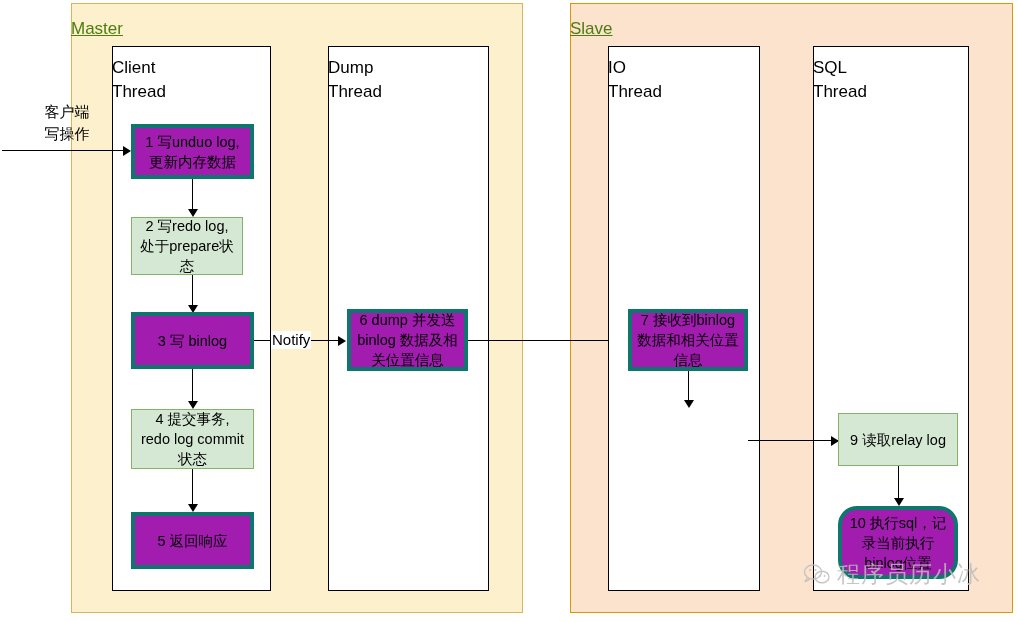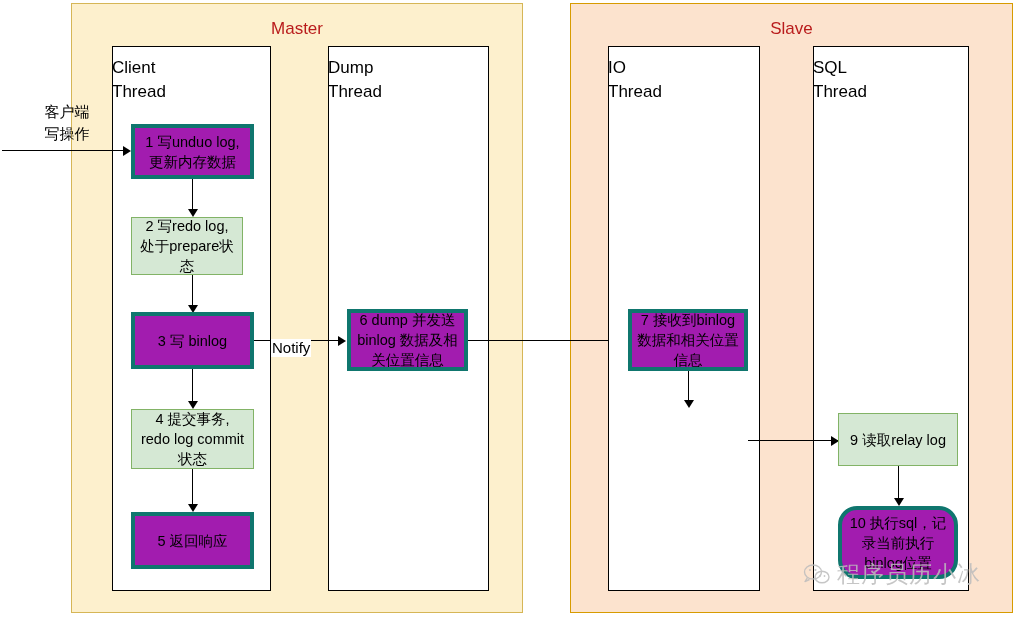--- a/index.html
+++ b/index.html
@@ -16,24 +16,25 @@
     font-family: "Liberation Sans", "DejaVu Sans", sans-serif;
     overflow: hidden;
   }
   .group-box {
     position: absolute;
     box-sizing: border-box;
     border: 1px solid #d6b656;
   }
   .group-title {
     position: absolute;
-    text-align: center;
+    text-align: left;
     font-size: 17px;
-    color: #b91c1c;
+    color: #4d7c0f;
     white-space: nowrap;
+    text-decoration: underline;
   }
   .thread-panel {
     position: absolute;
     box-sizing: border-box;
     background: #ffffff;
     border: 1px solid #000000;
   }
   .thread-title {
     position: absolute;
     text-align: left;
@@ -172,21 +173,21 @@
   <div class="step-box step-green" style="left:131px; top:409px; width:123px; height:60px;">4 提交事务,
 redo log commit
 状态</div>
 
   <div class="conn-line conn-v" style="left:192px; top:469px; height:41px;"></div>
   <div class="arrow-down" style="left:188px; top:504px;"></div>
 
   <div class="step-box step-blue" style="left:131px; top:512px; width:123px; height:57px;">5 返回响应</div>
 
   <div class="conn-line conn-h" style="left:254px; top:340px; width:90px;"></div>
-  <div class="edge-label" style="left:271px; top:331px;margin-top:8px;">Notify</div>
+  <div class="edge-label" style="left:271px; top:331px;">Notify</div>
   <div class="arrow-right" style="left:338px; top:336px;"></div>
 
   <div class="step-box step-blue" style="left:347px; top:309px; width:121px; height:62px;">6 dump 并发送
 binlog 数据及相
 关位置信息</div>
 
   <div class="conn-line conn-h" style="left:468px; top:340px; width:141px;"></div>
 
   <div class="step-box step-blue" style="left:628px; top:309px; width:120px; height:62px;">7 接收到binlog
 数据和相关位置

